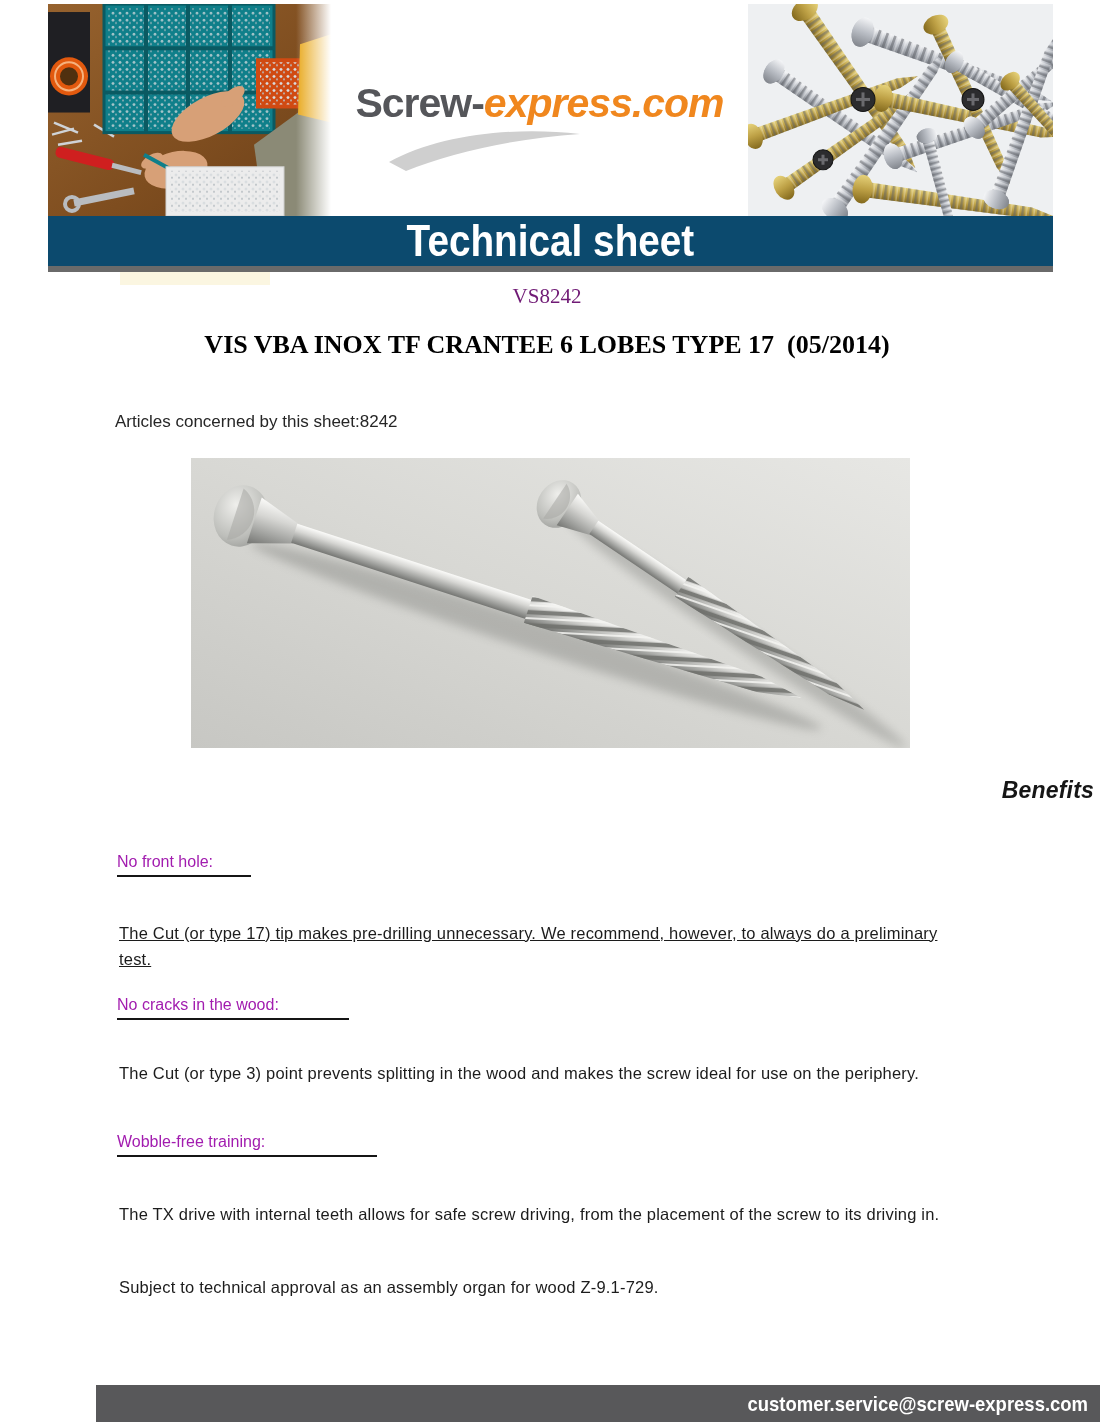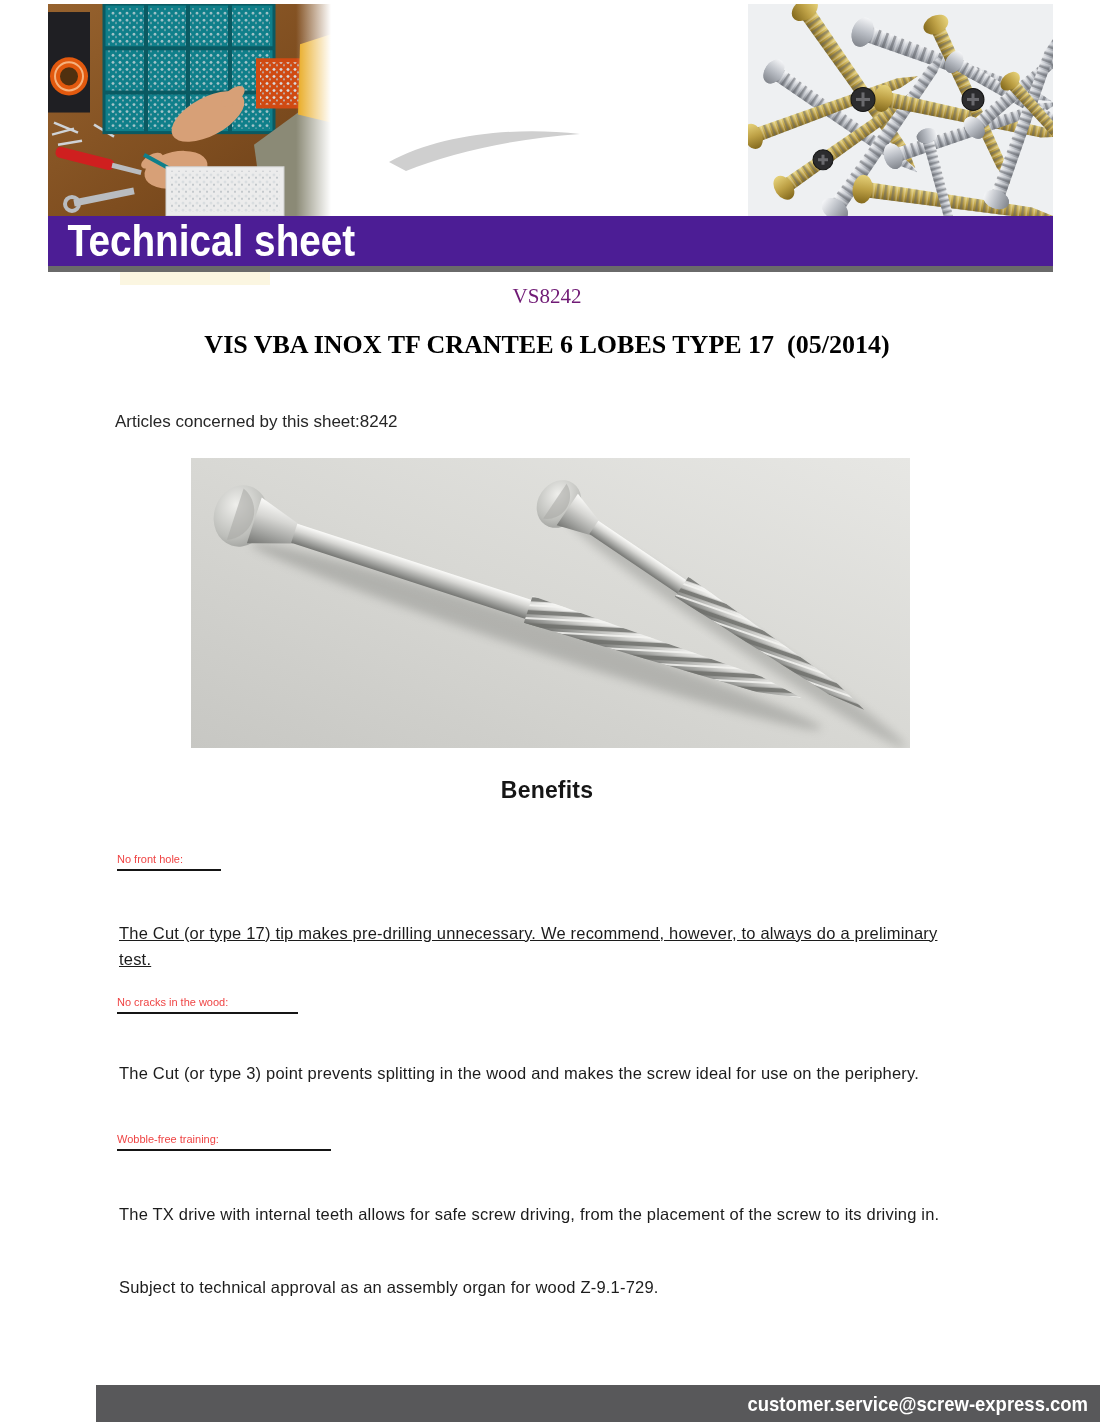--- a/index.html
+++ b/index.html
@@ -10,41 +10,41 @@
   .photo{position:absolute;top:4px;height:212px;overflow:hidden;}
   .photo-left{left:48px;width:283px;}
   .photo-right{left:748px;width:305px;}
   .logo-area{position:absolute;left:331px;top:4px;width:417px;height:212px;background:#fff;}
   .logo-line{position:absolute;left:0;top:76px;width:417px;text-align:center;white-space:nowrap;
              font-size:41px;font-weight:bold;letter-spacing:-1px;}
   .brand-grey{color:#55565a;}
   .brand-orange{color:#f0871e;font-style:italic;}
   .swoosh{position:absolute;left:52px;top:122px;}
 
-  .banner{position:absolute;left:48px;top:216px;width:1005px;height:50px;background:#4c1d95;
-          display:flex;align-items:center;}
+  .banner{position:absolute;left:48px;top:216px;width:1005px;height:50px;background:#0c4a6e;
+          display:flex;align-items:center;justify-content:center;}
   .banner span{display:inline-block;color:#fff;font-weight:bold;font-size:44px;
                transform:scaleX(.88);letter-spacing:0px;}
   .rule{position:absolute;left:48px;top:266px;width:1005px;height:6px;background:#6a6a6a;}
   .artifact-1{position:absolute;left:120px;top:272px;width:150px;height:13px;background:#fbf6e1;}
 
   
   .doc-code{position:absolute;left:0;top:284px;width:1094px;text-align:center;
             font-family:"Liberation Serif",serif;font-size:21px;font-weight:normal;color:#701a75;}
   .doc-title{position:absolute;left:0;top:330px;width:1094px;text-align:center;
              font-family:"Liberation Serif",serif;font-size:26px;font-weight:bold;color:#000;}
   .articles{position:absolute;left:115px;top:412px;font-size:17px;color:#262626;}
 
   
   .product-image{position:absolute;left:191px;top:458px;width:719px;height:290px;}
 
   
-  .benefits{position:absolute;left:0;top:777px;width:1094px;text-align:center;
-            font-size:23px;font-weight:bold;color:#161616;letter-spacing:.2px;}
-  .sec-label{position:absolute;left:117px;font-size:11px;color:#ef4444;}
+  .benefits{position:absolute;left:0;top:777px;width:1094px;text-align:right;
+            font-size:23px;font-weight:bold;color:#161616;letter-spacing:.2px;font-style:italic;}
+  .sec-label{position:absolute;left:117px;font-size:16px;color:#a21caf;}
   .sec-label span{display:inline-block;border-bottom:2px solid #151515;padding-bottom:4px;}
   .sec1 .sec-label{top:853px;} .sec1 .sec-label span{padding-right:38px;}
   .sec2 .sec-label{top:996px;} .sec2 .sec-label span{padding-right:70px;}
   .sec3 .sec-label{top:1133px;}.sec3 .sec-label span{padding-right:112px;}
   .sec-body{position:absolute;left:119px;font-size:16.5px;line-height:26px;
             color:#1c1c1c;letter-spacing:.2px;}
   .sec1 .sec-body{top:903px;width:820px;text-decoration:underline;}
   .sec2 .sec-body{top:1043px;width:975px;}
   .sec3 .sec-body{top:1184px;width:975px;}
   .footnote{position:absolute;left:119px;top:1278px;font-size:16.5px;color:#1c1c1c;letter-spacing:.2px;}
@@ -114,20 +114,23 @@
         <rect x="8" y="142" width="60" height="11" rx="5" fill="#cf1f1f"></rect>
         <rect x="66" y="145" width="30" height="5" fill="#b9bcc0"></rect>
       </g>
       <line x1="26" y1="198" x2="86" y2="186" stroke="#b9bcc0" stroke-width="7"></line>
       <circle cx="24" cy="199" r="7" fill="none" stroke="#b9bcc0" stroke-width="4"></circle>
       <rect x="248" y="0" width="35" height="211" fill="url(#fadeR)"></rect>
     </svg>
   </div>
 
   <div class="logo-area">
+    <div class="logo-line">
+      <span class="brand-grey">Screw-</span><span class="brand-orange">express.com</span>
+    </div>
     <svg class="swoosh" width="200" height="46" viewBox="0 0 200 46">
       <path d="M6,36 C 55,9 130,0 197,8 C 133,12 68,27 23,45 Z" fill="#cfcfcf"></path>
     </svg>
   </div>
 
   <div class="photo photo-right">
     <svg width="305" height="212" viewBox="0 0 305 211" preserveAspectRatio="none">
       <defs>
         <linearGradient id="sil" x1="0" y1="0" x2="0" y2="1">
           <stop offset="0" stop-color="#f4f5f7"></stop>

